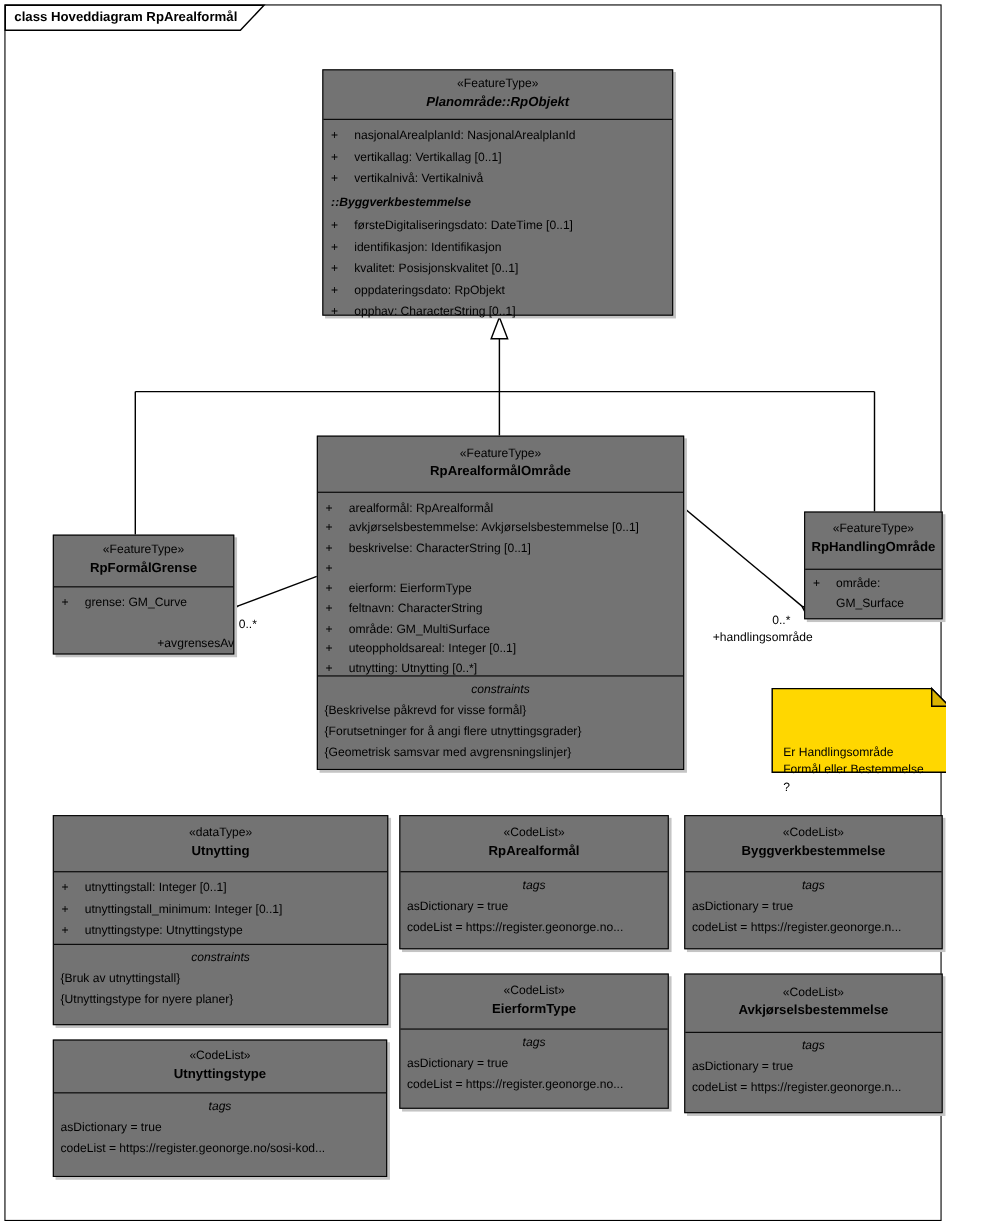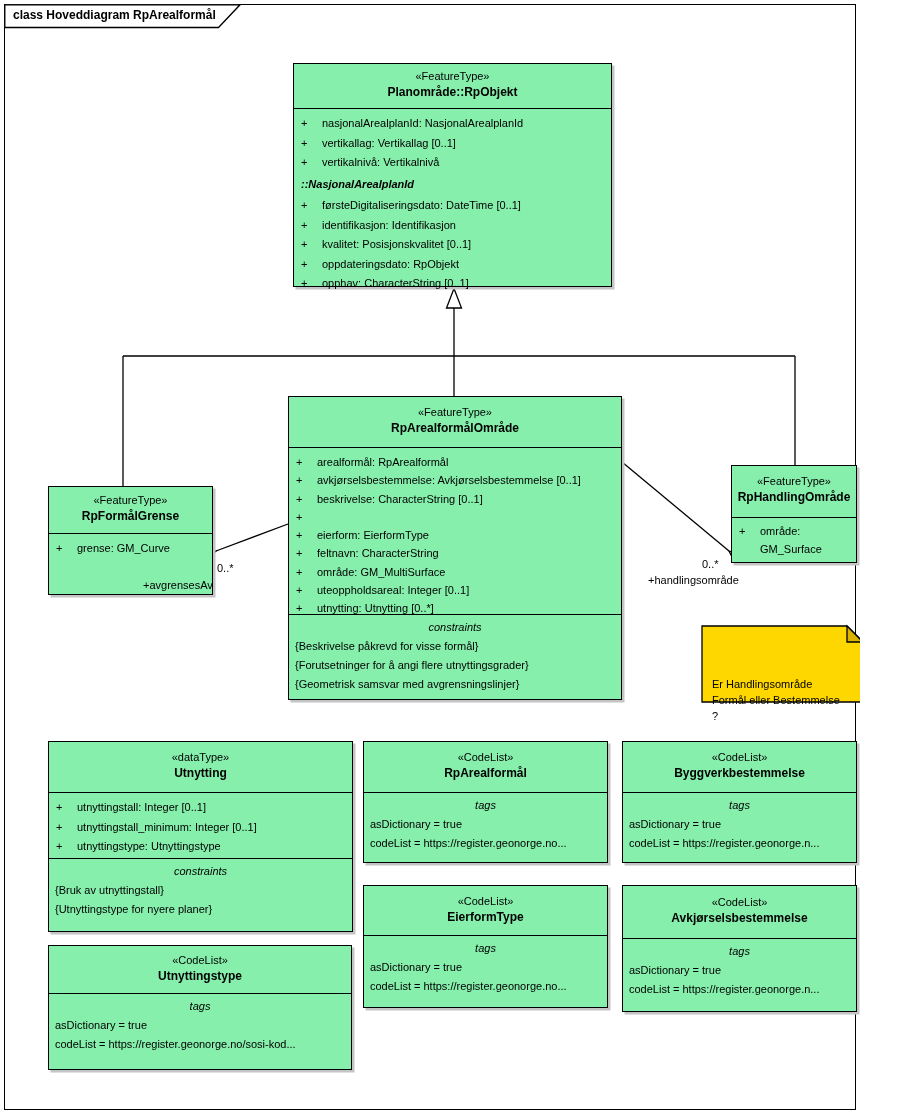--- a/index.html
+++ b/index.html
@@ -1,26 +1,26 @@
 <!DOCTYPE html>
 <html><head>
 <meta charset="utf-8">
 <style>
   html,body{margin:0;padding:0;background:#fff;}
   .canvas{position:relative;width:860px;height:1115px;background:#fff;
           font-family:"Liberation Sans",sans-serif;color:#000;overflow:hidden;}
   .frame{position:absolute;left:4px;top:4px;right:4px;bottom:5px;border:1.5px solid #000;}
   .frame-title{position:absolute;left:13px;top:8px;font-size:12px;font-weight:bold;z-index:4;}
   svg.wires{position:absolute;left:0;top:0;z-index:1;}
-  .cls{position:absolute;background:#86efac;border:1.4px solid #000;box-sizing:border-box;
+  .cls{position:absolute;background:#737373;border:1.4px solid #000;box-sizing:border-box;
        display:flex;flex-direction:column;z-index:2;box-shadow:2.5px 2.5px 0 #c4c4c4;}
   .hdr{border-bottom:1.4px solid #000;text-align:center;padding-top:5px;box-sizing:border-box;flex:none;}
   .stereo{font-size:11px;line-height:15px;display:block;}
   .cname{font-size:12px;font-weight:bold;line-height:17px;display:block;}
-  .cname.it{}
+  .cname.it{font-style:italic;}
   .attrs{flex:none;padding:5px 2px 0 7px;font-size:11px;box-sizing:border-box;}
   .attrs.grow{flex:1;}
   .row{display:flex;line-height:19.5px;white-space:nowrap;}
   .row .vis{width:21px;flex:none;}
   .row.tight{line-height:18.3px;}
   .row.wrap{white-space:normal;line-height:17.5px;}
   .pkg{font-weight:bold;font-style:italic;line-height:19.5px;padding:2px 0;}
   .sec{border-top:1.4px solid #000;flex:1;font-size:11px;box-sizing:border-box;padding-top:3px;}
   .seclabel{text-align:center;font-style:italic;line-height:19px;}
   .secline{padding-left:6px;line-height:19px;white-space:nowrap;}
@@ -71,21 +71,21 @@
         <span>nasjonalArealplanId: NasjonalArealplanId</span>
       </div>
       <div class="row">
         <span class="vis">+</span>
         <span>vertikallag: Vertikallag [0..1]</span>
       </div>
       <div class="row">
         <span class="vis">+</span>
         <span>vertikalnivå: Vertikalnivå</span>
       </div>
-      <div class="pkg">::NasjonalArealplanId</div>
+      <div class="pkg">::Byggverkbestemmelse</div>
       <div class="row">
         <span class="vis">+</span>
         <span>førsteDigitaliseringsdato: DateTime [0..1]</span>
       </div>
       <div class="row">
         <span class="vis">+</span>
         <span>identifikasjon: Identifikasjon</span>
       </div>
       <div class="row">
         <span class="vis">+</span>

